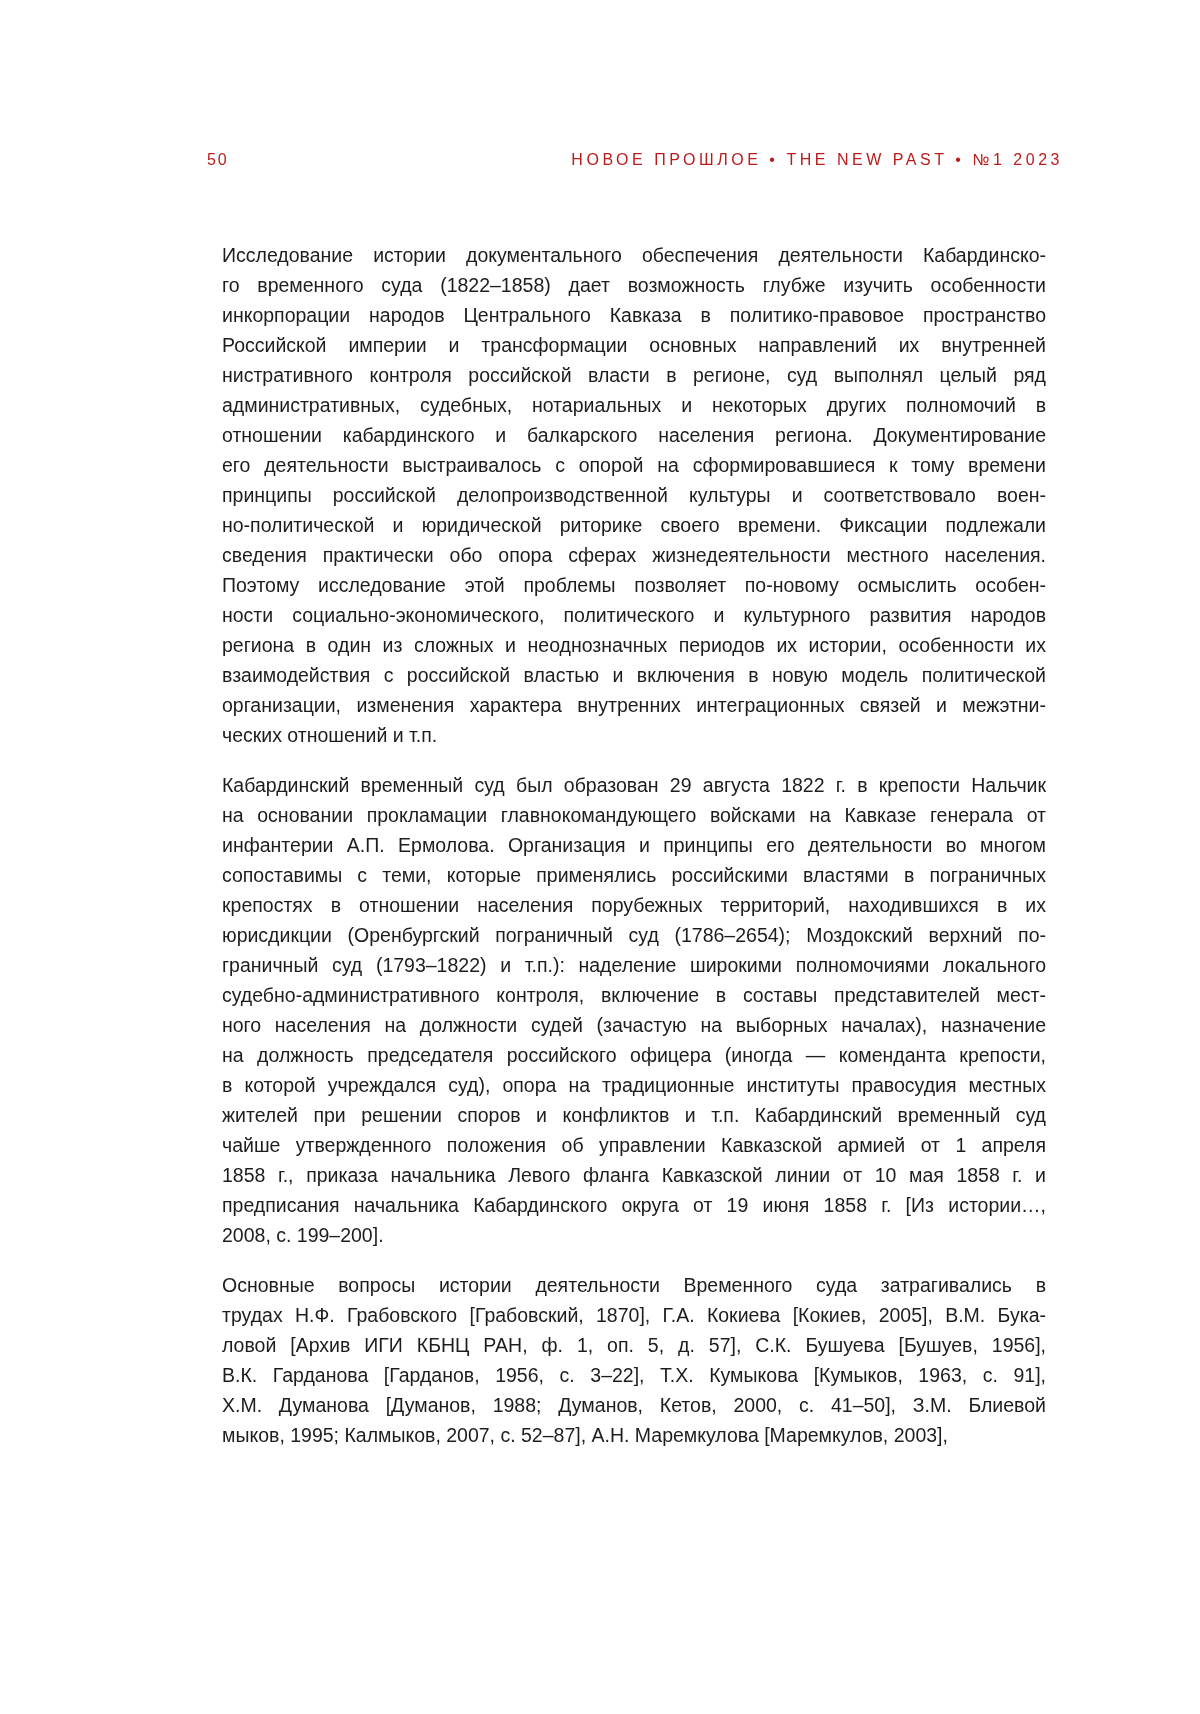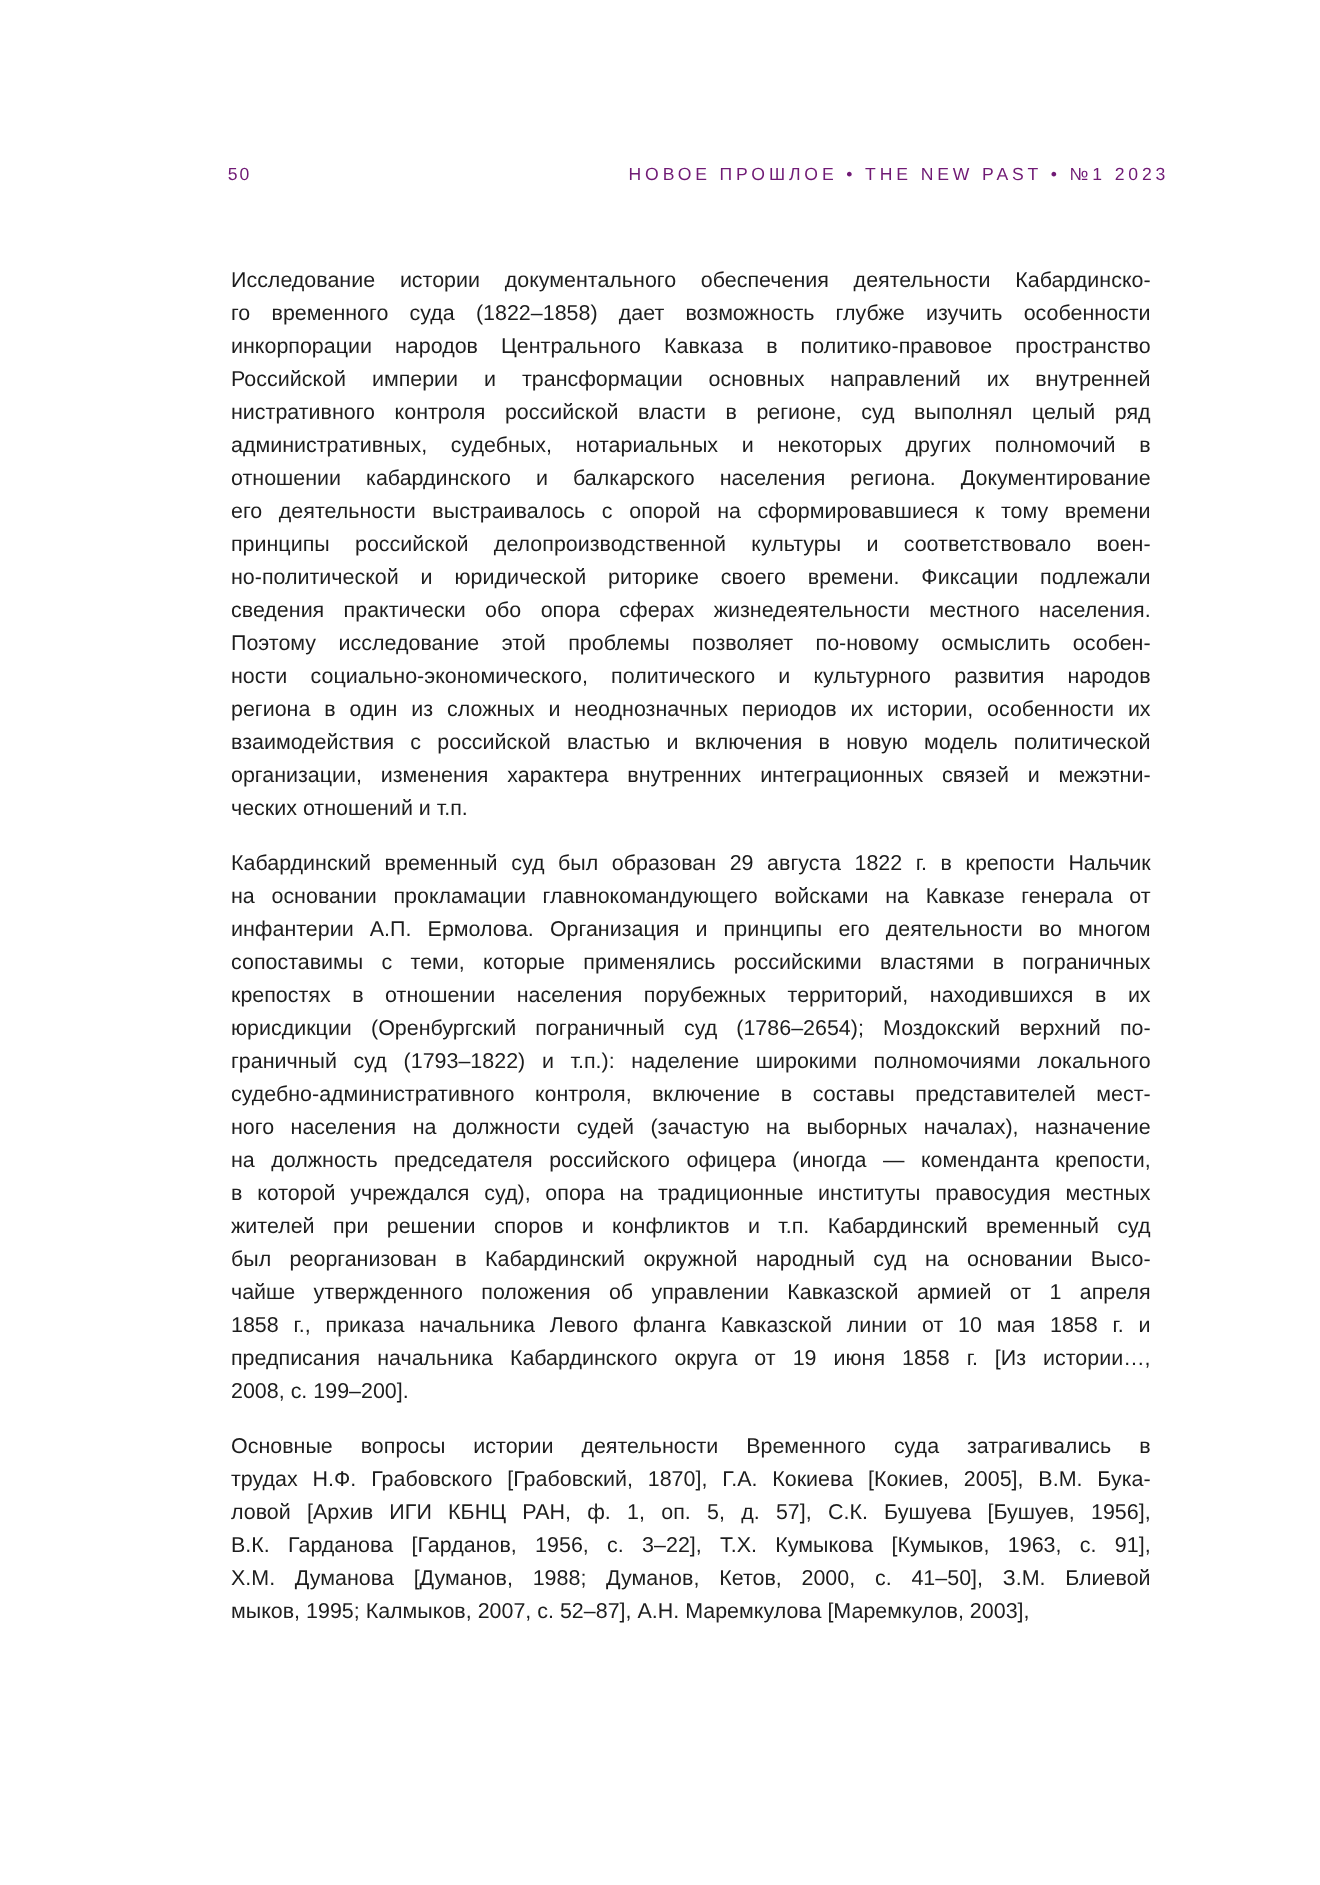--- a/index.html
+++ b/index.html
@@ -21,36 +21,36 @@
     position: absolute;
     top: 150px;
     left: 207px;
     right: 137px;
     display: flex;
     justify-content: space-between;
     align-items: baseline;
     font-size: 16px;
     line-height: 20px;
     letter-spacing: 0.22em;
-    color: #701a75;
+    color: #b91c1c;
     white-space: nowrap;
   }
   .running-header .page-number {
     letter-spacing: 0.12em;
   }
   .article-body {
     position: absolute;
     top: 240px;
     left: 206px;
     width: 840px;
     font-size: 19.5px;
     color: #1d1d1d;
   }
   .paragraph {
-    margin: 0 0 20px 4px;
+    margin: 0 0 20px 16px;
     padding: 0;
   }
   .jline {
     height: 30px;
     line-height: 30px;
     text-align: justify;
     text-align-last: justify;
     white-space: normal;
     overflow: visible;
   }
@@ -95,21 +95,20 @@
         <div class="jline">инфантерии А.П. Ермолова. Организация и принципы его деятельности во многом</div>
         <div class="jline">сопоставимы с теми, которые применялись российскими властями в пограничных</div>
         <div class="jline">крепостях в отношении населения порубежных территорий, находившихся в их</div>
         <div class="jline">юрисдикции (Оренбургский пограничный суд (1786–2654); Моздокский верхний по-</div>
         <div class="jline">граничный суд (1793–1822) и т.п.): наделение широкими полномочиями локального</div>
         <div class="jline">судебно-административного контроля, включение в составы представителей мест-</div>
         <div class="jline">ного населения на должности судей (зачастую на выборных началах), назначение</div>
         <div class="jline">на должность председателя российского офицера (иногда — коменданта крепости,</div>
         <div class="jline">в которой учреждался суд), опора на традиционные институты правосудия местных</div>
         <div class="jline">жителей при решении споров и конфликтов и т.п. Кабардинский временный суд</div>
-        <div class="jline">был реорганизован в Кабардинский окружной народный суд на основании Высо-</div>
         <div class="jline">чайше утвержденного положения об управлении Кавказской армией от 1 апреля</div>
         <div class="jline">1858 г., приказа начальника Левого фланга Кавказской линии от 10 мая 1858 г. и</div>
         <div class="jline">предписания начальника Кабардинского округа от 19 июня 1858 г. [Из истории…,</div>
         <div class="jline last">2008, с. 199–200].</div>
       </div>
       <div class="paragraph">
         <div class="jline">Основные вопросы истории деятельности Временного суда затрагивались в</div>
         <div class="jline">трудах Н.Ф. Грабовского [Грабовский, 1870], Г.А. Кокиева [Кокиев, 2005], В.М. Бука-</div>
         <div class="jline">ловой [Архив ИГИ КБНЦ РАН, ф. 1, оп. 5, д. 57], С.К. Бушуева [Бушуев, 1956],</div>
         <div class="jline">В.К. Гарданова [Гарданов, 1956, с. 3–22], Т.Х. Кумыкова [Кумыков, 1963, с. 91],</div>

